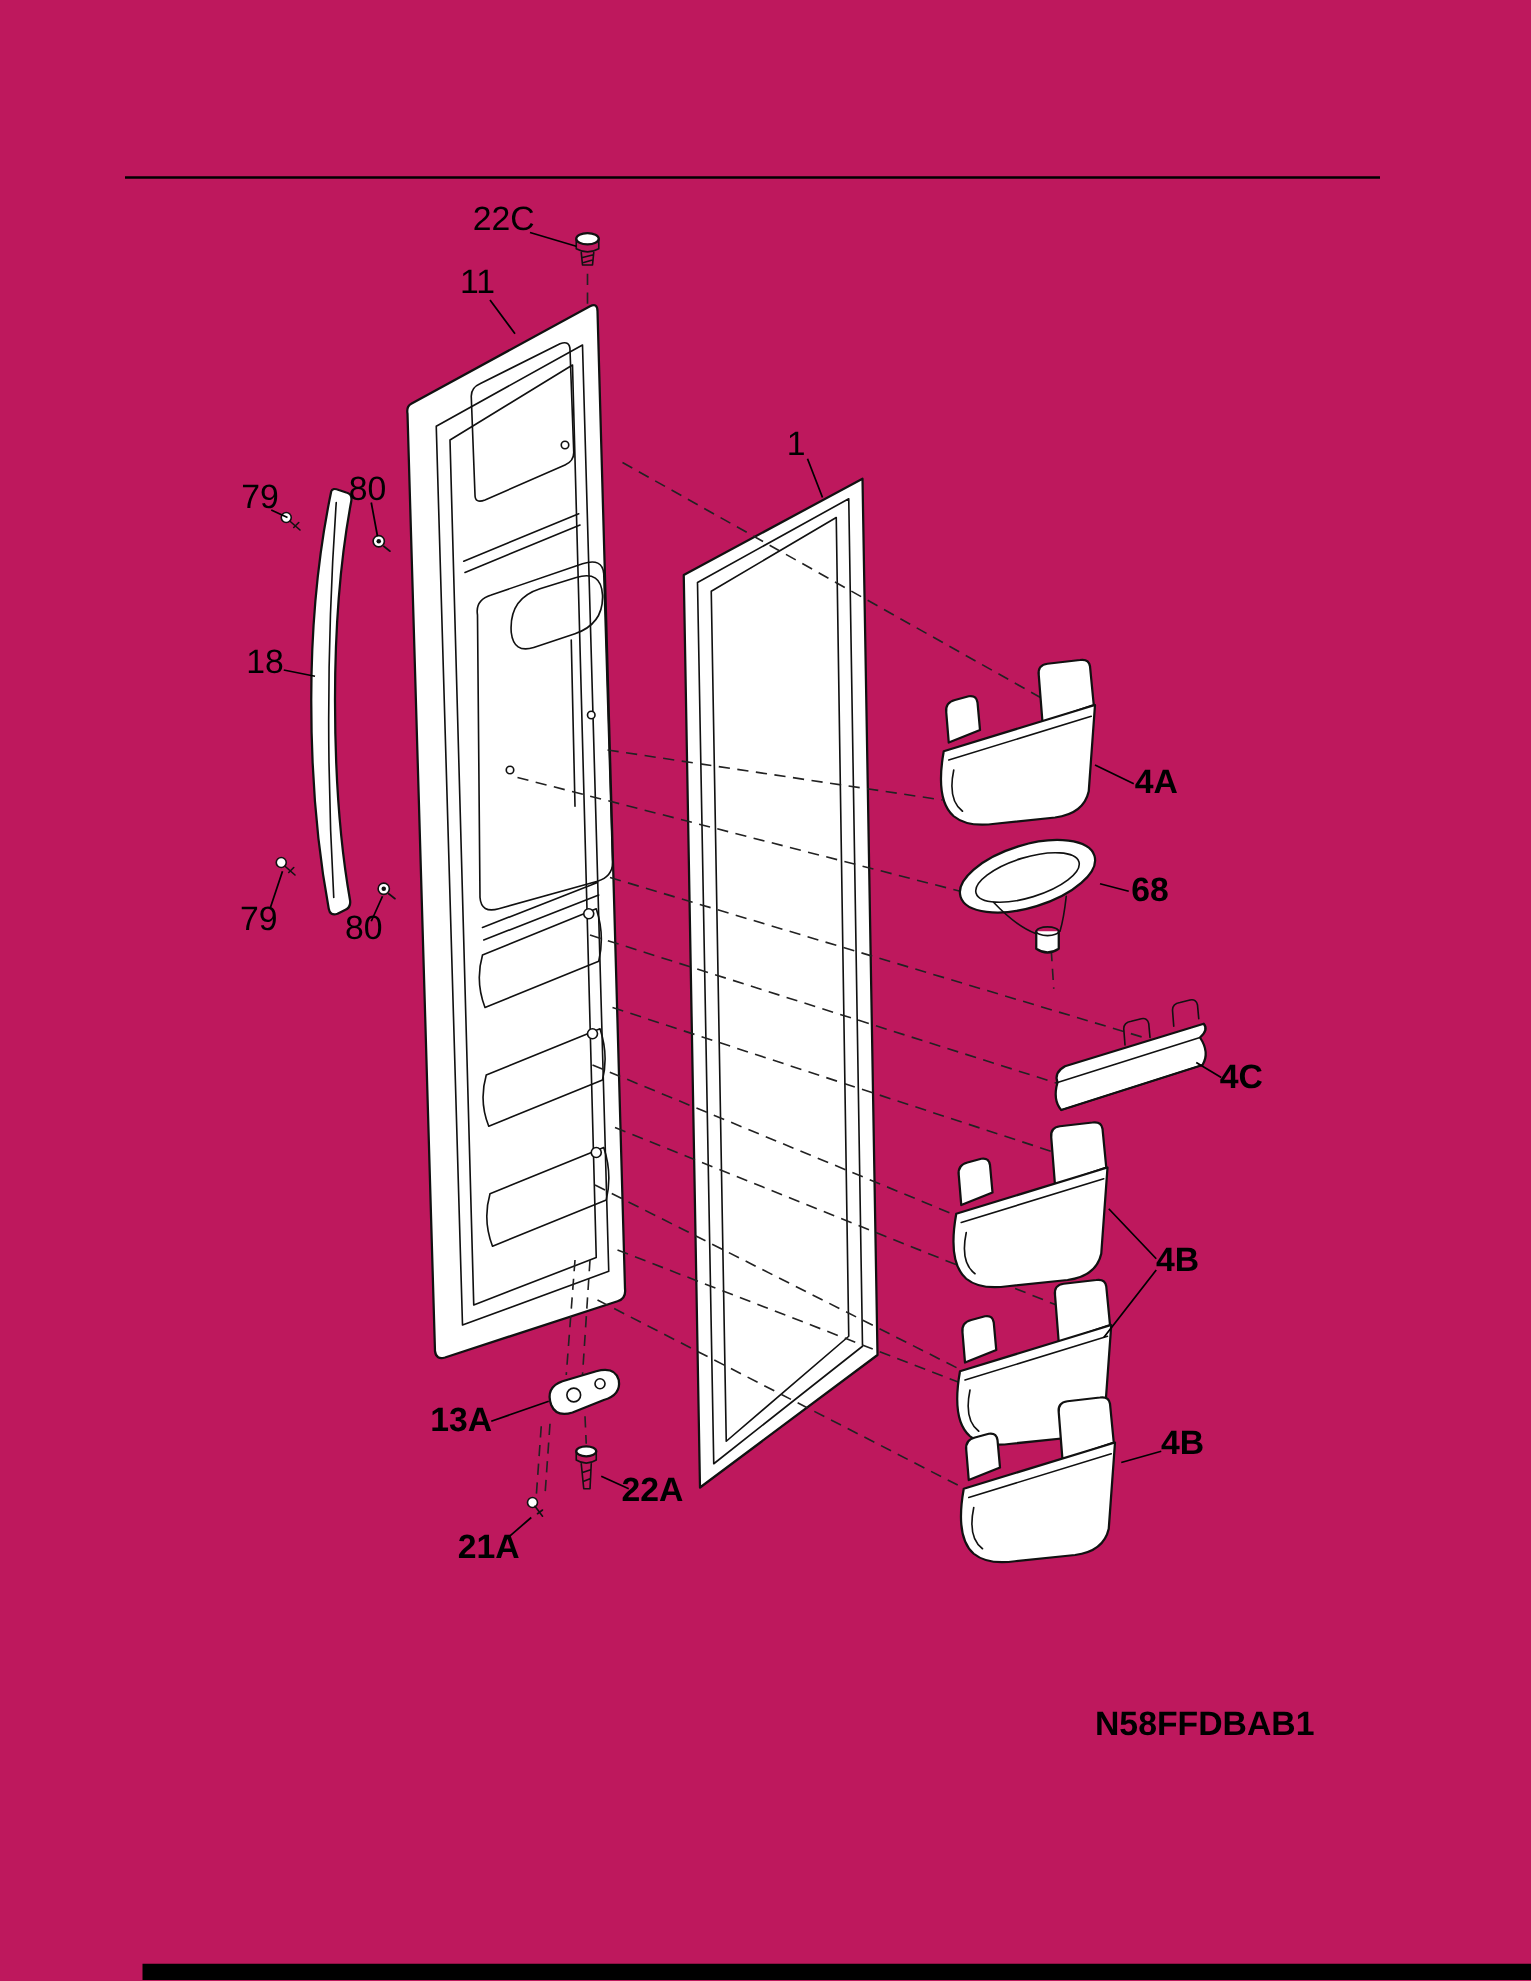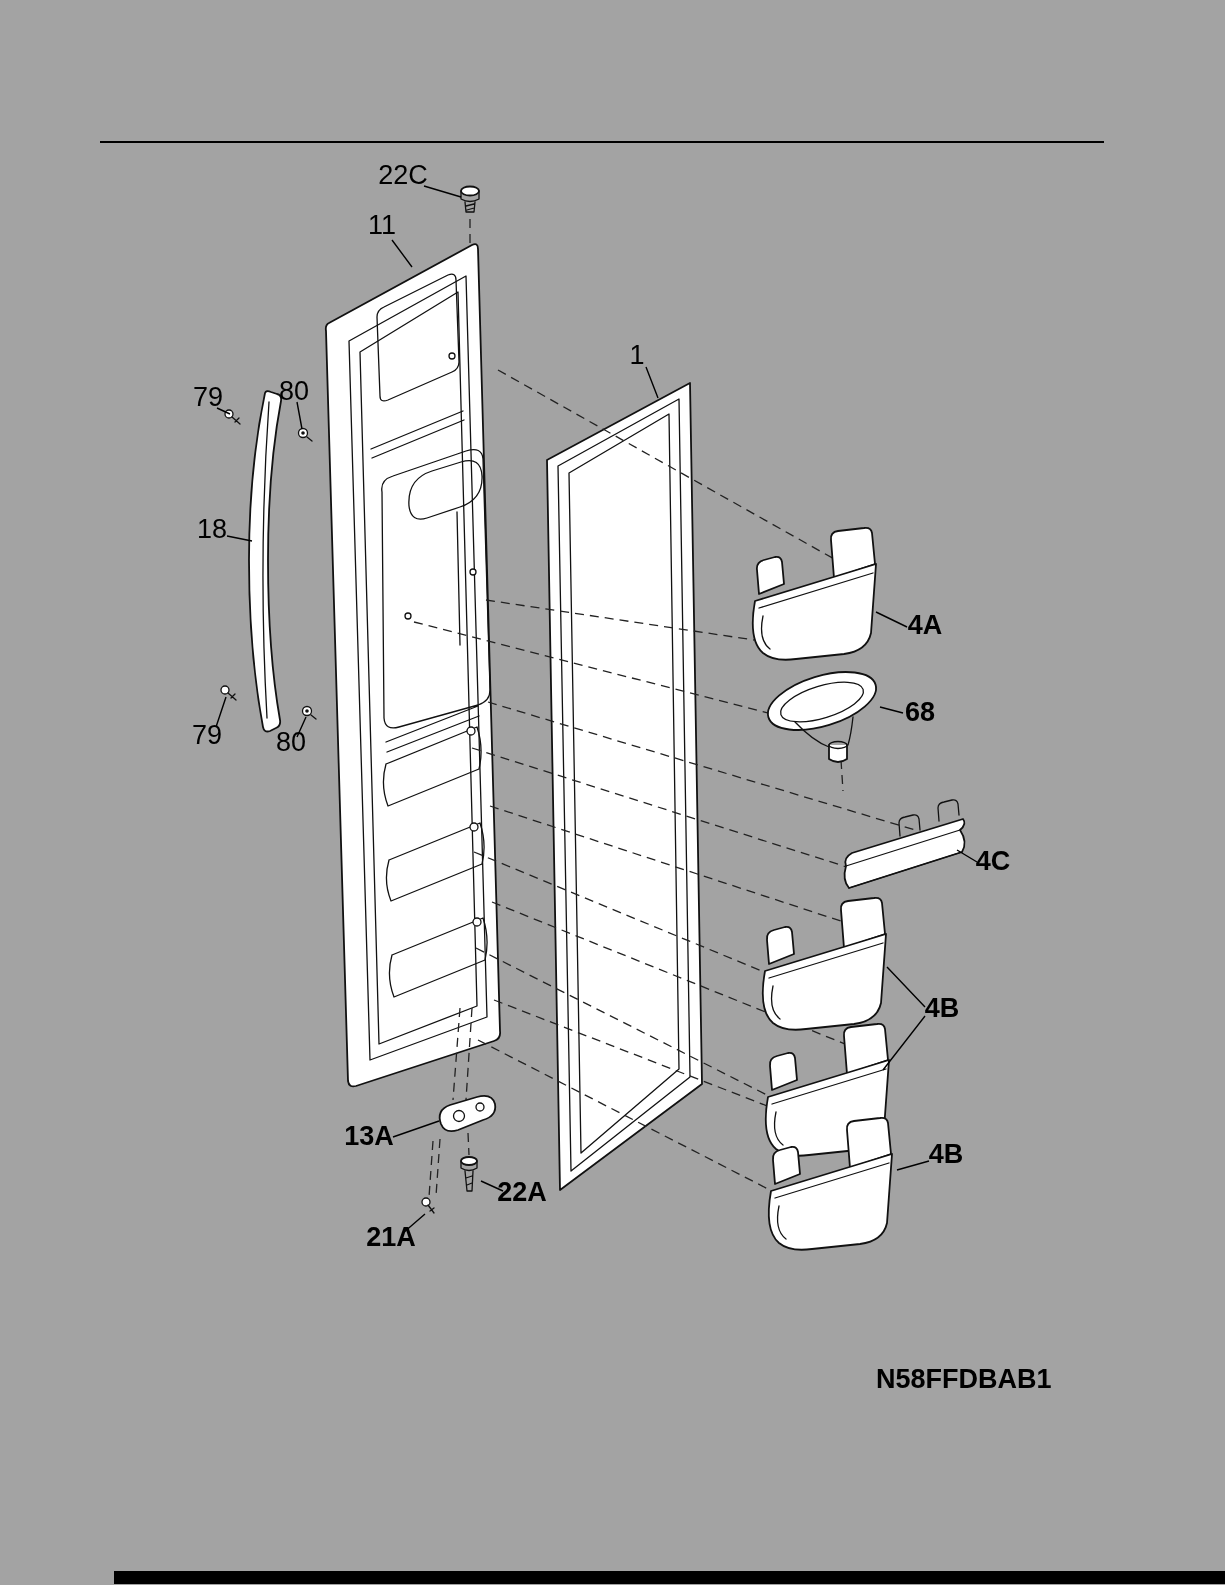--- a/index.html
+++ b/index.html
@@ -1,16 +1,16 @@
 <!DOCTYPE html>
 <html><head>
 <meta charset="utf-8">
 <style>
   html,body{margin:0;padding:0;background:#ffffff;}
-  .canvas{position:relative;width:1225px;height:1585px;background:#a3a3a3;overflow:hidden;
+  .canvas{position:relative;width:1225px;height:1585px;background:#be185d;overflow:hidden;
           font-family:"Liberation Sans",sans-serif;}
   svg{position:absolute;left:0;top:0;}
   .p{fill:#ffffff;stroke:#111;stroke-width:1.8;stroke-linejoin:round;stroke-linecap:round;}
   .t{fill:none;stroke:#111;stroke-width:1.3;stroke-linejoin:round;stroke-linecap:round;}
   .peg{fill:#ffffff;stroke:#111;stroke-width:1.3;}
   .dash{fill:none;stroke:#222;stroke-width:1.3;stroke-dasharray:9 6;}
   .lead{fill:none;stroke:#000;stroke-width:1.4;}
   .rule{stroke:#000;stroke-width:2;}
   .lbl{font-family:"Liberation Sans",sans-serif;font-size:27px;fill:#000;text-anchor:middle;}
   .lbl.b{font-weight:bold;}

